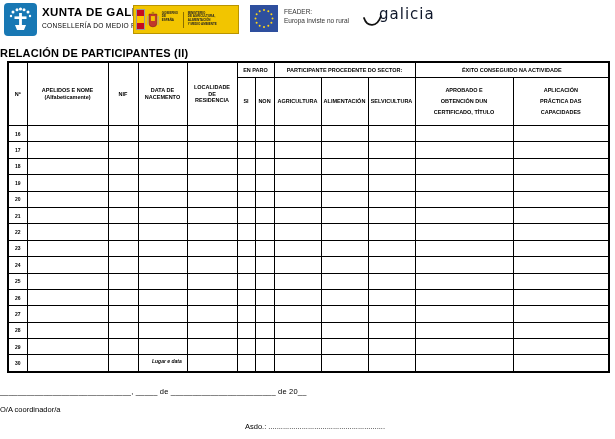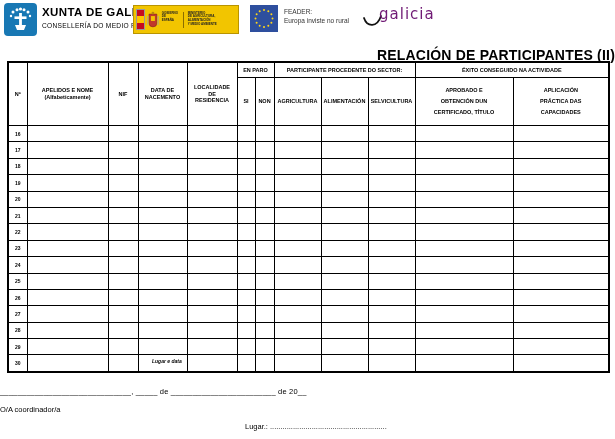--- a/index.html
+++ b/index.html
@@ -20,26 +20,26 @@
   .spain-coat{margin-left:2px;}
   .spain-txt{display:flex;gap:4px;margin-left:3px;}
   .spain-txt .blk{font-size:3px;line-height:1.25;font-weight:bold;color:#222;white-space:pre-line;}
   .spain-txt .sep{width:1px;background:#8a6d00;height:16px;}
 
   .eu-flag{position:absolute;left:250px;top:5px;width:28px;height:27px;}
   .feader{position:absolute;left:284px;top:8px;font-size:6.5px;color:#333;line-height:1.35;}
 
   .galicia{position:absolute;left:363px;top:1px;width:80px;height:30px;}
   .galicia .word{position:absolute;left:16px;top:4px;font-size:15px;font-weight:500;
-                 letter-spacing:1px;color:#701a75;font-family:"DejaVu Sans", sans-serif;}
+                 letter-spacing:1px;color:#0f172a;font-family:"DejaVu Sans", sans-serif;}
   .galicia svg{position:absolute;left:0;top:0;}
 
   
-  .doc-title{position:absolute;top:47px;left:0;width:100%;text-align:right;
-             font-size:14px;font-weight:bold;letter-spacing:.2px;}
+  .doc-title{position:absolute;top:47px;left:0;width:100%;text-align:left;
+             font-size:11px;font-weight:bold;letter-spacing:.2px;}
 
   
   table.ptable{position:absolute;left:7px;top:61px;width:601px;border-collapse:collapse;
                table-layout:fixed;border:2px solid #000;}
   .ptable th,.ptable td{border:1.5px solid #000;padding:0;margin:0;}
   .ptable th{font-size:5.5px;font-weight:bold;text-align:center;vertical-align:middle;
              white-space:pre-line;line-height:2.05;}
   .ptable thead tr.grp th{height:14px;line-height:1.2;}
   .ptable thead tr.sub th{height:47px;}
   .ptable tbody td{height:15.4px;background:#fff;}
@@ -382,15 +382,15 @@
           <td></td>
           <td></td>
           <td></td>
         </tr>
       </tbody>
   </table>
 
   <div class="lugar">Lugar e data</div>
   <div class="sigline">______________________________, _____ de ________________________ de 20__</div>
   <div class="coord">O/A coordinador/a</div>
-  <div class="asdo">Lugar.: ........................................................</div>
+  <div class="asdo">Asdo.: ........................................................</div>
 
 </div>
 
 </body></html>

